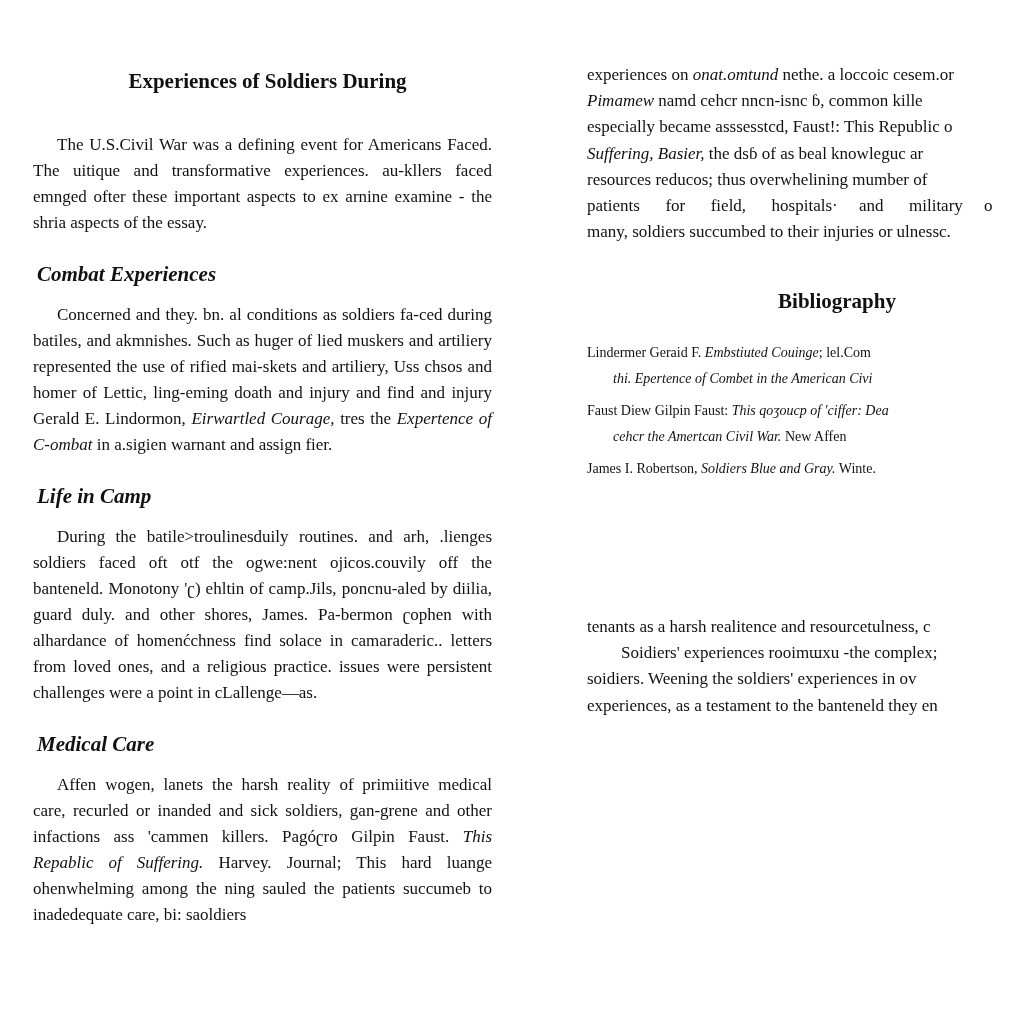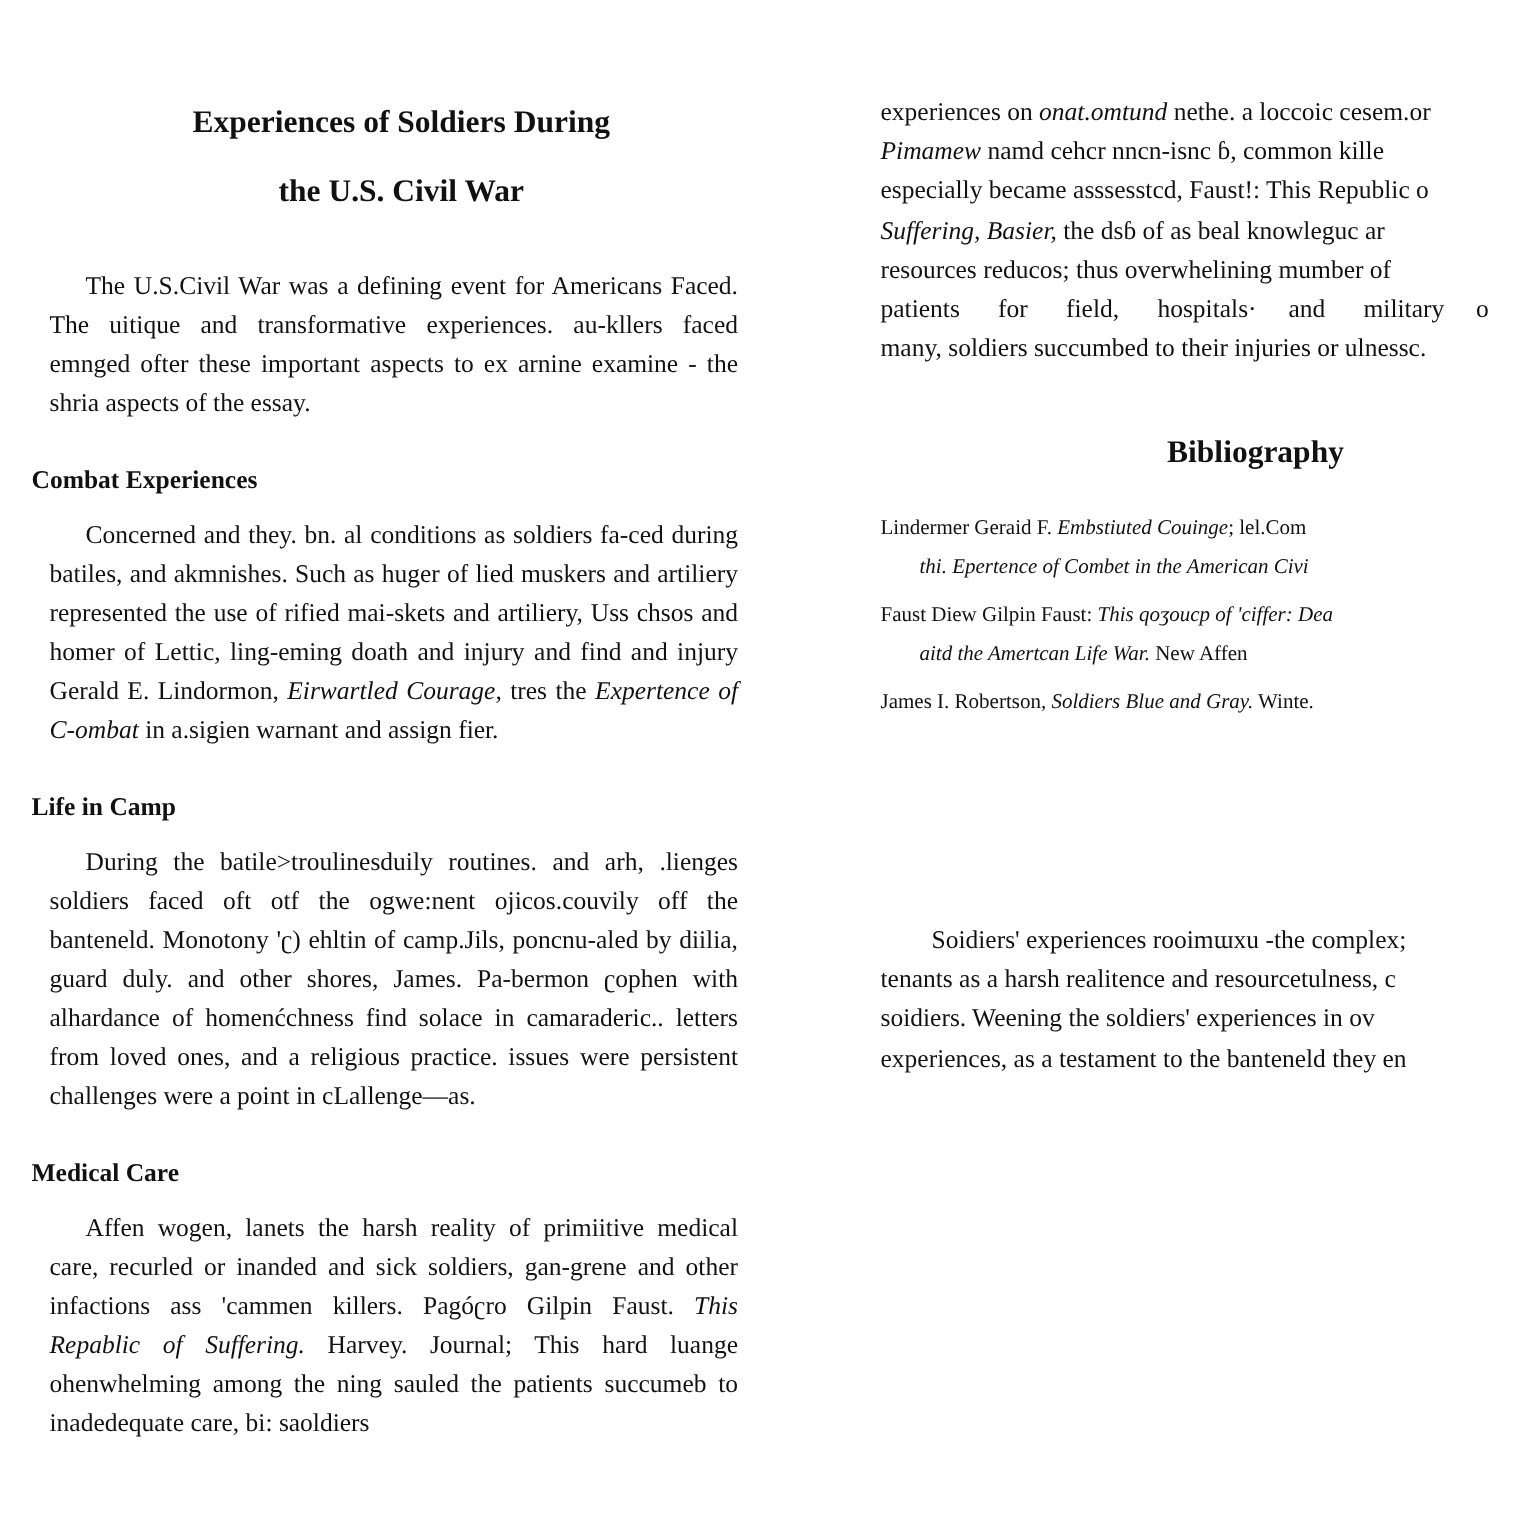--- a/index.html
+++ b/index.html
@@ -14,21 +14,21 @@
       font-weight: bold; font-size: 21px; text-align: center; margin: 0;
       line-height: 46px; padding-left: 10px;
     }
     p.body {
       font-size: 17px; line-height: 26px; margin: 12px; text-align: justify;
       text-align-last: left;
     }
     .indent { text-indent: 24px; }
     .intro { margin-top: 28px !important; }
     h3.sec {
-      font-weight: bold; font-size: 17px; margin: 0;
+      font-style: italic; font-weight: bold; font-size: 21px; margin: 16px;
       line-height: 24px;
     }
     .sec-gap { margin-top: 26px !important; }
     .rline { font-size: 17px; line-height: 26.2px; display: block; }
     .bib-title {
       font-weight: bold; font-size: 21px; text-align: center; margin: 0;
       width: 500px; position: absolute; top: 224px; left: 0; line-height: 30px;
     }
     .bib { position: absolute; top: 278px; left: 0; }
     .bib-entry { font-size: 14px; line-height: 26px; margin-bottom: 6px; }
@@ -37,21 +37,20 @@
     .concl .first { padding-left: 34px; }
     i { font-style: italic; }
   </style>
 </head>
 <body>
 
 <div class="page">
 
   <div class="col-left">
     <h1 class="title">Experiences of Soldiers During</h1>
-    <h1 class="title">the U.S. Civil War</h1>
 
     <p class="body indent intro">The U.S.Civil War was a defining event for Americans Faced. The uitique and transformative experiences. au-kllers faced emnged ofter these important aspects to ex arnine examine -  the shria aspects of the essay.</p>
 
     <h3 class="sec sec-gap">Combat Experiences</h3>
     <p class="body indent"><span>Concerned and they. bn. al conditions as soldiers fa-ced during batiles, and akmnishes. Such as huger of lied muskers and artiliery represented the use of rified mai-skets and artiliery, Uss chsos and homer of Lettic, ling-eming doath and injury and find and injury  Gerald E. Lindormon, </span><i>Eirwartled Courage,</i><span> tres the </span><i>Expertence of C-ombat</i><span> in a.sigien warnant and assign fier.</span></p>
 
     <h3 class="sec sec-gap">Life in Camp</h3>
     <p class="body indent">During the batile&gt;troulinesduily routines. and arh, .lienges soldiers faced oft otf the ogwe:nent ojicos.couvily off the banteneld. Monotony 'ʗ) ehltin of camp.Jils, poncnu-aled by diilia, guard duly. and other shores, James. Pa-bermon ʗophen with alhardance of homenćchness find solace in camaraderic.. letters from loved ones, and a religious practice. issues were persistent challenges were a point in cLallenge—as.</p>
 
     <h3 class="sec sec-gap">Medical Care</h3>
@@ -71,28 +70,28 @@
 
     <h2 class="bib-title">Bibliography</h2>
 
     <div class="bib">
       <div class="bib-entry">
         <span>Lindermer Geraid F.  </span><i>Embstiuted   Couinge</i><span>; lel.Com</span>
         <i class="cont">thi. Epertence of Combet in the American Civi</i>
       </div>
       <div class="bib-entry">
         <span>Faust Diew Gilpin Faust: </span><i>This qoʒoucp of 'ciffer: Dea</i>
-        <span class="cont"><i>aitd the Amertcan Life War.</i><span> New Affen</span></span>
+        <span class="cont"><i>cehcr the Amertcan Civil War.</i><span> New Affen</span></span>
       </div>
       <div class="bib-entry">
         <span>James I. Robertson, </span><i>Soldiers Blue and Gray.</i><span> Winte.</span>
       </div>
     </div>
 
     <div class="concl">
+      <span class="rline">tenants as a harsh realitence and resourcetulness, c</span>
       <span class="rline first">Soidiers' experiences rooimɯxu -the complex;</span>
-      <span class="rline">tenants as a harsh realitence and resourcetulness, c</span>
       <span class="rline">soidiers. Weening the soldiers' experiences in ov</span>
       <span class="rline">experiences, as a testament to the banteneld they en</span>
     </div>
   </div>
 
 </div>
 
 </body></html>

